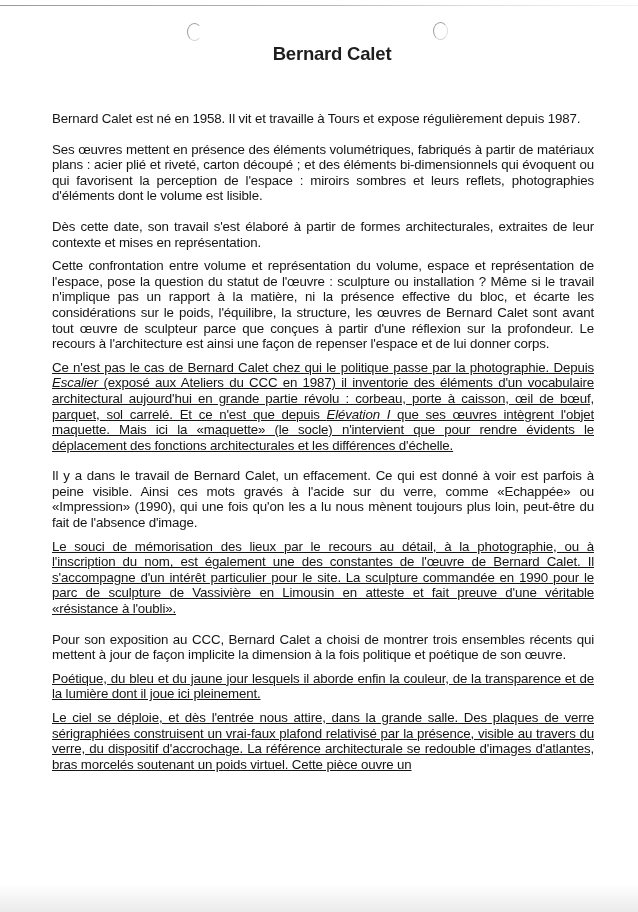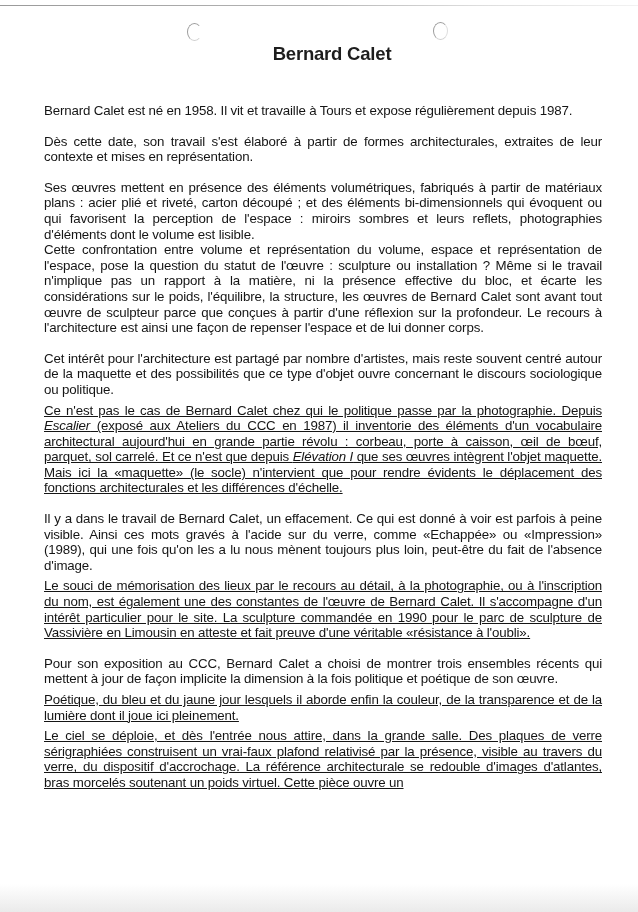--- a/index.html
+++ b/index.html
@@ -25,45 +25,44 @@
     position: absolute; left: 0; top: 43px; width: 638px; margin: 0;
     text-align: center; font-size: 18.5px; font-weight: bold; letter-spacing: -0.2px;
     color: #1e1e1e;
     padding-left: 26px; box-sizing: border-box;
   }
   .body {
     position: absolute; left: 44px; top: 103px; width: 558px;
     font-size: 13.3px; line-height: 15.6px; text-align: justify;
     letter-spacing: -0.15px;
   }
-  .body p { margin: 0; }
+  .body p { margin: 8px; }
   .body p.gap { margin-top: 15px; }
   .body p.small-gap { margin-top: 5px; text-decoration: underline; }
   .body em { font-style: italic; }
   .bottom-shade {
     position: absolute; left: 0; bottom: 0; width: 638px; height: 28px;
     background: linear-gradient(to bottom, rgba(255,255,255,0), rgba(232,232,232,0.9));
   }
 </style>
 </head>
 <body>
 
 <div class="topline"></div>
 <div class="hole h1"></div>
 <div class="hole h2"></div>
 
 <h1>Bernard Calet</h1>
 
 <div class="body">
   <p>Bernard Calet est né en 1958. Il vit et travaille à Tours et expose régulièrement depuis 1987.</p>
+  <p class="gap">Ses œuvres mettent en présence des éléments volumétriques, fabriqués à partir de matériaux plans : acier plié et riveté, carton découpé ; et des éléments bi-dimensionnels qui évoquent ou qui favorisent la perception de l'espace : miroirs sombres et leurs reflets, photographies d'éléments dont le volume est lisible.</p>
   <p class="gap">Dès cette date, son travail s'est élaboré à partir de formes architecturales, extraites de leur contexte et mises en représentation.</p>
-  <p class="gap">Ses œuvres mettent en présence des éléments volumétriques, fabriqués à partir de matériaux plans : acier plié et riveté, carton découpé ; et des éléments bi-dimensionnels qui évoquent ou qui favorisent la perception de l'espace : miroirs sombres et leurs reflets, photographies d'éléments dont le volume est lisible.</p>
   <p>Cette confrontation entre volume et représentation du volume, espace et représentation de l'espace, pose la question du statut de l'œuvre : sculpture ou installation ? Même si le travail n'implique pas un rapport à la matière, ni la présence effective du bloc, et écarte les considérations sur le poids, l'équilibre, la structure, les œuvres de Bernard Calet sont avant tout œuvre de sculpteur parce que conçues à partir d'une réflexion sur la profondeur. Le recours à l'architecture est ainsi une façon de repenser l'espace et de lui donner corps.</p>
-  <p class="gap">Cet intérêt pour l'architecture est partagé par nombre d'artistes, mais reste souvent centré autour de la maquette et des possibilités que ce type d'objet ouvre concernant le discours sociologique ou politique.</p>
   <p class="small-gap"><span>Ce n'est pas le cas de Bernard Calet chez qui le politique passe par la photographie. Depuis </span><em>Escalier</em><span> (exposé aux Ateliers du CCC en 1987) il inventorie des éléments d'un vocabulaire architectural aujourd'hui en grande partie révolu : corbeau, porte à caisson, œil de bœuf, parquet, sol carrelé. Et ce n'est que depuis </span><em>Elévation I</em><span> que ses œuvres intègrent l'objet maquette. Mais ici la «maquette» (le socle) n'intervient que pour rendre évidents le déplacement des fonctions architecturales et les différences d'échelle.</span></p>
-  <p class="gap">Il y a dans le travail de Bernard Calet, un effacement. Ce qui est donné à voir est parfois à peine visible. Ainsi ces mots gravés à l'acide sur du verre, comme «Echappée» ou «Impression» (1989), qui une fois qu'on les a lu nous mènent toujours plus loin, peut-être du fait de l'absence d'image.</p>
+  <p class="gap">Il y a dans le travail de Bernard Calet, un effacement. Ce qui est donné à voir est parfois à peine visible. Ainsi ces mots gravés à l'acide sur du verre, comme «Echappée» ou «Impression» (1990), qui une fois qu'on les a lu nous mènent toujours plus loin, peut-être du fait de l'absence d'image.</p>
   <p class="small-gap">Le souci de mémorisation des lieux par le recours au détail, à la photographie, ou à l'inscription du nom, est également une des constantes de l'œuvre de Bernard Calet. Il s'accompagne d'un intérêt particulier pour le site. La sculpture commandée en 1990 pour le parc de sculpture de Vassivière en Limousin en atteste et fait preuve d'une véritable «résistance à l'oubli».</p>
   <p class="gap">Pour son exposition au CCC, Bernard Calet a choisi de montrer trois ensembles récents qui mettent à jour de façon implicite la dimension à la fois politique et poétique de son œuvre.</p>
   <p class="small-gap">Poétique, du bleu et du jaune jour lesquels il aborde enfin la couleur, de la transparence et de la lumière dont il joue ici pleinement.</p>
   <p class="small-gap">Le ciel se déploie, et dès l'entrée nous attire, dans la grande salle. Des plaques de verre sérigraphiées construisent un vrai-faux plafond relativisé par la présence, visible au travers du verre, du dispositif d'accrochage. La référence architecturale se redouble d'images d'atlantes, bras morcelés soutenant un poids virtuel. Cette pièce ouvre un</p>
 </div>
 
 <div class="bottom-shade"></div>
 
 </body></html>

